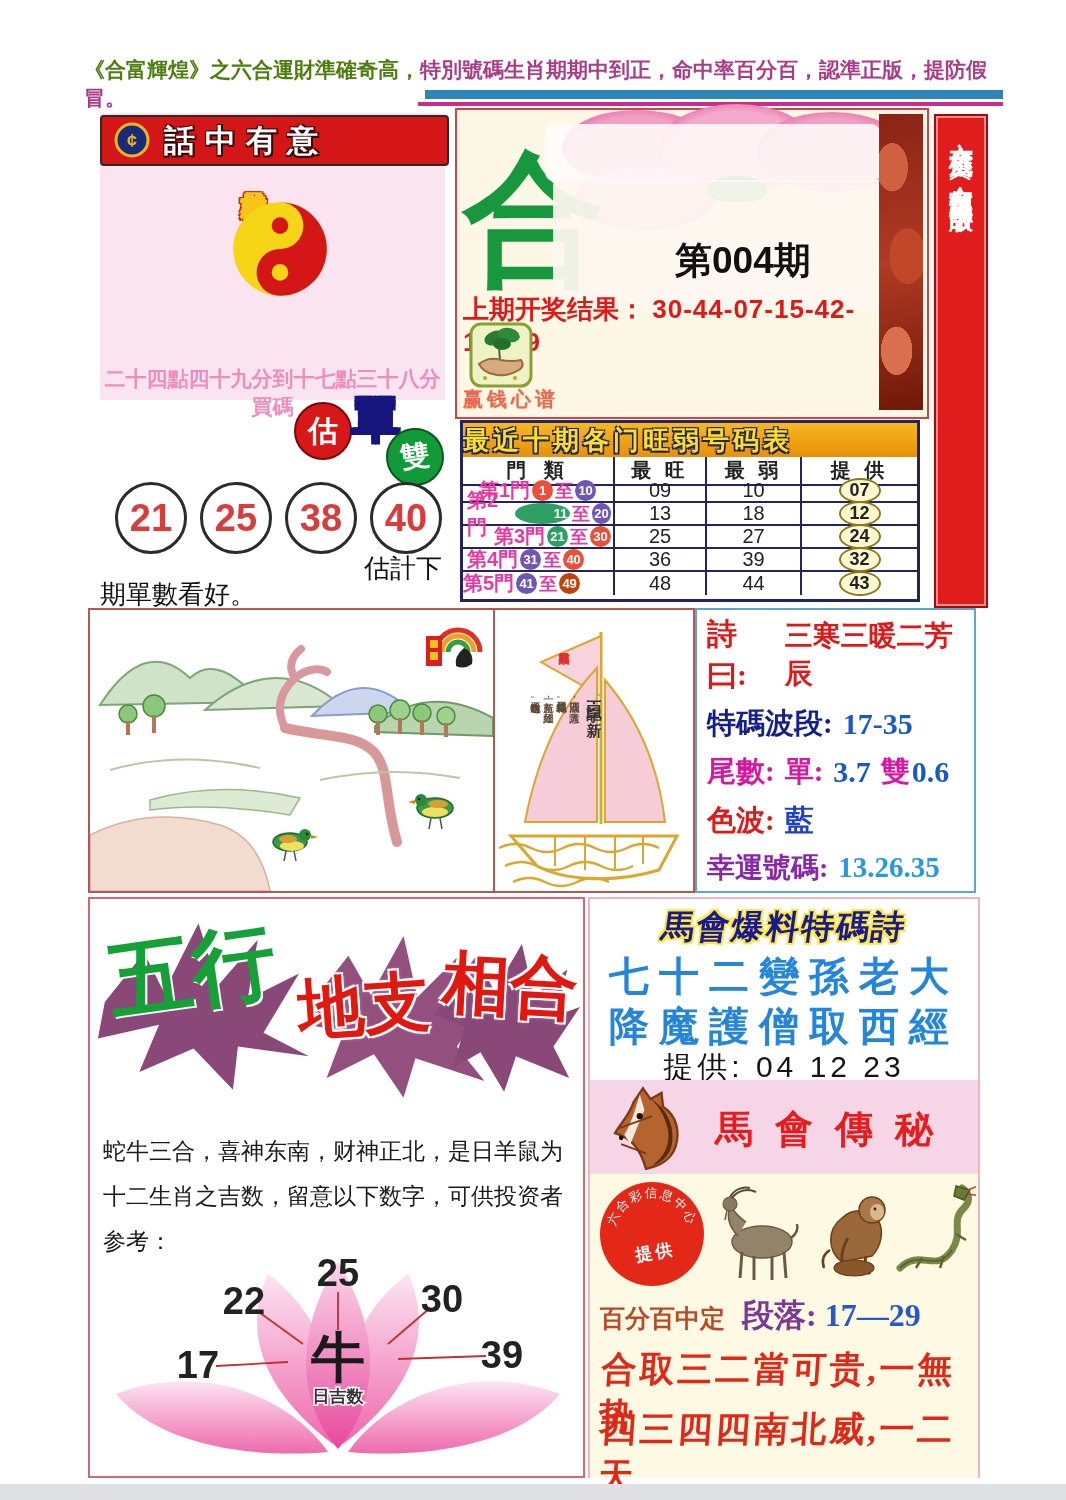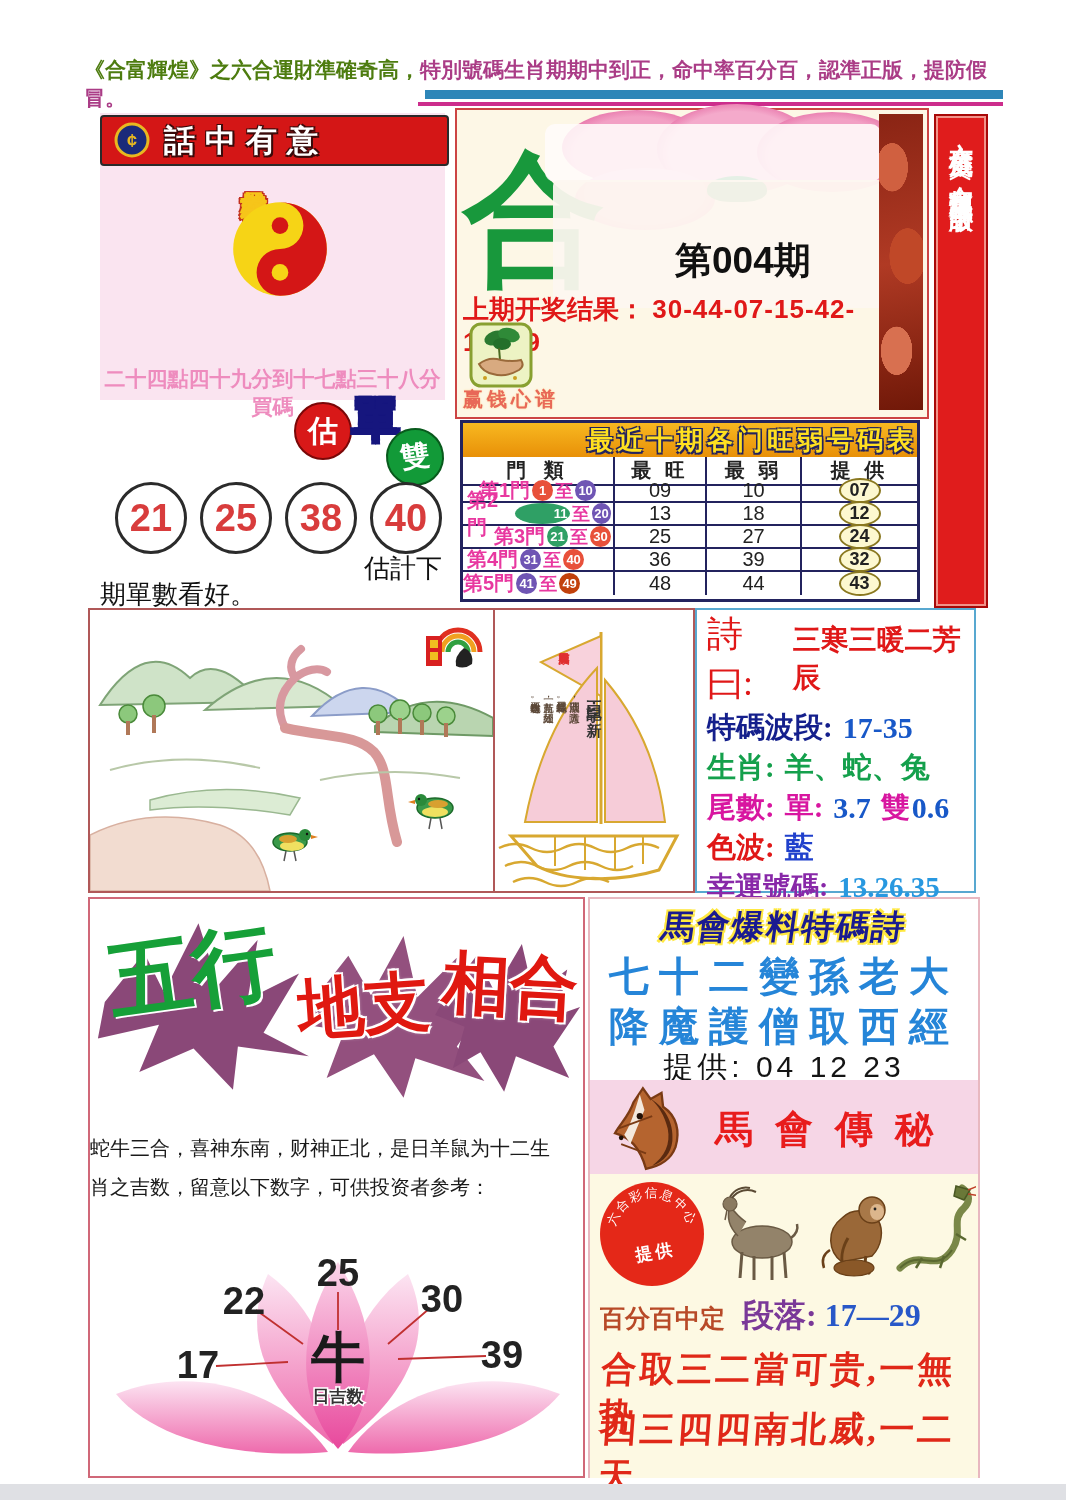--- a/index.html
+++ b/index.html
@@ -95,21 +95,21 @@
         radial-gradient(ellipse 30px 46px at 65% 48%, #c04828 0 60%, transparent 61%),
         radial-gradient(ellipse 26px 40px at 40% 80%, #d87050 0 60%, transparent 61%),
         linear-gradient(170deg,#8a2414,#b03a24 50%,#701808);"></div>
   </div>
 
   <div class="abs" style="left:934px;top:114px;width:50px;height:490px;background:#e01c1c;border:2px solid #a80808;box-shadow:inset 0 0 0 2px rgba(255,245,230,0.55);display:flex;justify-content:center;">
     <div class="v serif" style="font-size:24px;font-weight:bold;color:#fff;letter-spacing:3px;margin-top:8px;">六合權威：《合富輝煌》强勢出版！</div>
   </div>
 
   <div class="abs" style="left:460px;top:420px;width:460px;height:182px;border:3px solid #23235e;background:#fff;box-sizing:border-box;">
-    <div style="height:34px;background:linear-gradient(#f8b820,#e89008);display:flex;align-items:center;justify-content:flex-end;">
+    <div style="height:34px;background:linear-gradient(#f8b820,#e89008);display:flex;align-items:center;justify-content:flex-start;">
       <span style="font-size:26px;font-weight:900;color:#ffe020;letter-spacing:4px;text-shadow:1.5px 1.5px 0 #23235e,-1.5px -1.5px 0 #23235e,1.5px -1.5px 0 #23235e,-1.5px 1.5px 0 #23235e;">最近十期各门旺弱号码表</span>
     </div>
     <div style="display:grid;grid-template-columns:152px 92px 95px 1fr;grid-auto-rows:23px;">
       <div class="tbl-cell" style="height:27px;border-right:2px solid #23235e;font-size:20px;font-weight:bold;letter-spacing:6px;">門 類</div>
       <div class="tbl-cell" style="height:27px;border-right:2px solid #23235e;font-size:20px;font-weight:bold;letter-spacing:4px;">最 旺</div>
       <div class="tbl-cell" style="height:27px;border-right:2px solid #23235e;font-size:20px;font-weight:bold;letter-spacing:4px;">最 弱</div>
       <div class="tbl-cell" style="height:27px;font-size:20px;font-weight:bold;letter-spacing:4px;">提 供</div>
 
       <div class="tbl-cell" style="border-right:2px solid #23235e;justify-content:flex-start;padding-left:16px;">
         <span style="font-size:20px;font-weight:bold;color:#e838a0;">第1門</span>
@@ -245,30 +245,26 @@
       <div style="font-size:15px;font-weight:bold;color:#333;line-height:18px;margin-left:4px;">一字記曰：新</div>
       <div style="font-size:10.5px;line-height:13px;">濃淡四五，隨人意。</div>
       <div style="font-size:10.5px;line-height:13px;">二三花果紅似錦。</div>
       <div style="font-size:10.5px;line-height:13px;">一九新苗，經如蔭。</div>
       <div style="font-size:10.5px;line-height:13px;">蝶粉香迷三七白。</div>
     </div>
   </div>
 
   <div class="abs serif" style="left:695px;top:608px;width:281px;height:285px;border:2px solid #58a8d0;background:#fff;box-sizing:border-box;display:flex;flex-direction:column;justify-content:space-around;">
     <div class="tips-row">
-      <span style="font-size:36px;font-weight:normal;color:#e01818;">詩曰:</span>
+      <span style="font-size:30px;font-weight:bold;color:#e01818;">詩曰:</span>
       <span style="font-size:28px;font-weight:bold;color:#e01818;">三寒三暖二芳辰</span>
     </div>
     <div class="tips-row">
       <span style="font-size:29px;font-weight:bold;color:#141f8c;">特碼波段:</span>
       <span style="font-size:30px;font-weight:bold;color:#1858c8;">17-35</span>
-    </div>
-    <div class="tips-row">
-      <span style="font-size:29px;font-weight:bold;color:#14a04c;">生肖:</span>
-      <span style="font-size:29px;font-weight:bold;color:#14a04c;">羊、蛇、兔</span>
     </div>
     <div class="tips-row">
       <span style="font-size:29px;font-weight:bold;color:#d816a0;">尾數:</span>
       <span style="font-size:29px;font-weight:bold;color:#d816a0;">單:</span>
       <span style="font-size:30px;font-weight:bold;color:#1858c8;">3.7</span>
       <span style="font-size:29px;font-weight:bold;color:#d816a0;">雙</span>
       <span style="font-size:30px;font-weight:bold;color:#1858c8;margin-left:-8px;">0.6</span>
     </div>
     <div class="tips-row">
       <span style="font-size:29px;font-weight:bold;color:#e01818;">色波:</span>
@@ -282,21 +278,21 @@
 
   <div class="abs" style="left:88px;top:897px;width:497px;height:581px;border:2px solid #d06878;background:#fff;box-sizing:border-box;">
     <svg class="abs" style="left:0;top:8px;" width="493" height="200" viewBox="0 0 500 200">
       <polygon points="15,95 55,45 75,85 110,15 130,78 170,32 160,92 212,66 176,126 222,150 150,140 145,184 105,142 50,166 70,118 8,132" fill="#8a4878"></polygon>
       <polygon points="225,95 262,48 285,88 318,28 332,90 372,50 362,104 410,86 372,140 400,175 330,152 318,192 288,148 240,172 258,124 218,118" fill="#93507e"></polygon>
       <polygon points="360,90 392,48 410,84 438,36 450,88 484,62 474,108 497,100 470,140 486,172 432,150 420,186 396,146 368,162 380,120 350,108" fill="#8a4878"></polygon>
     </svg>
     <span class="abs serif" style="left:18px;top:16px;font-size:84px;font-weight:900;color:#16a038;transform:rotate(-8deg);text-shadow:2px 2px 0 #fff;">五行</span>
     <span class="abs serif white-halo" style="left:208px;top:62px;font-size:66px;font-weight:900;color:#e01810;transform:rotate(-4deg);">地支</span>
     <span class="abs serif white-halo" style="left:352px;top:42px;font-size:68px;font-weight:900;color:#e01810;transform:rotate(3deg);">相合</span>
-    <div class="abs" style="left:0;top:230px;width:462px;font-size:20px;line-height:1.95;color:#1a1a1a;">蛇牛三合，喜神东南，财神正北，是日羊鼠为十二生肖之吉数，留意以下数字，可供投资者参考：</div>
+    <div class="abs" style="left:13px;top:230px;width:462px;font-size:23px;line-height:1.95;color:#1a1a1a;">蛇牛三合，喜神东南，财神正北，是日羊鼠为十二生肖之吉数，留意以下数字，可供投资者参考：</div>
     <svg class="abs" style="left:8px;top:345px;" width="480" height="225" viewBox="0 0 480 225">
       <defs>
         <linearGradient id="gp1" x1="0" y1="0" x2="0" y2="1">
           <stop offset="0" stop-color="#fce4f2"></stop>
             <stop offset="1" stop-color="#ee6aac"></stop>
         </linearGradient>
         <linearGradient id="gp2" x1="0" y1="0" x2="0" y2="1">
           <stop offset="0" stop-color="#fbd6ea"></stop>
             <stop offset="1" stop-color="#e8489c"></stop>
         </linearGradient>

